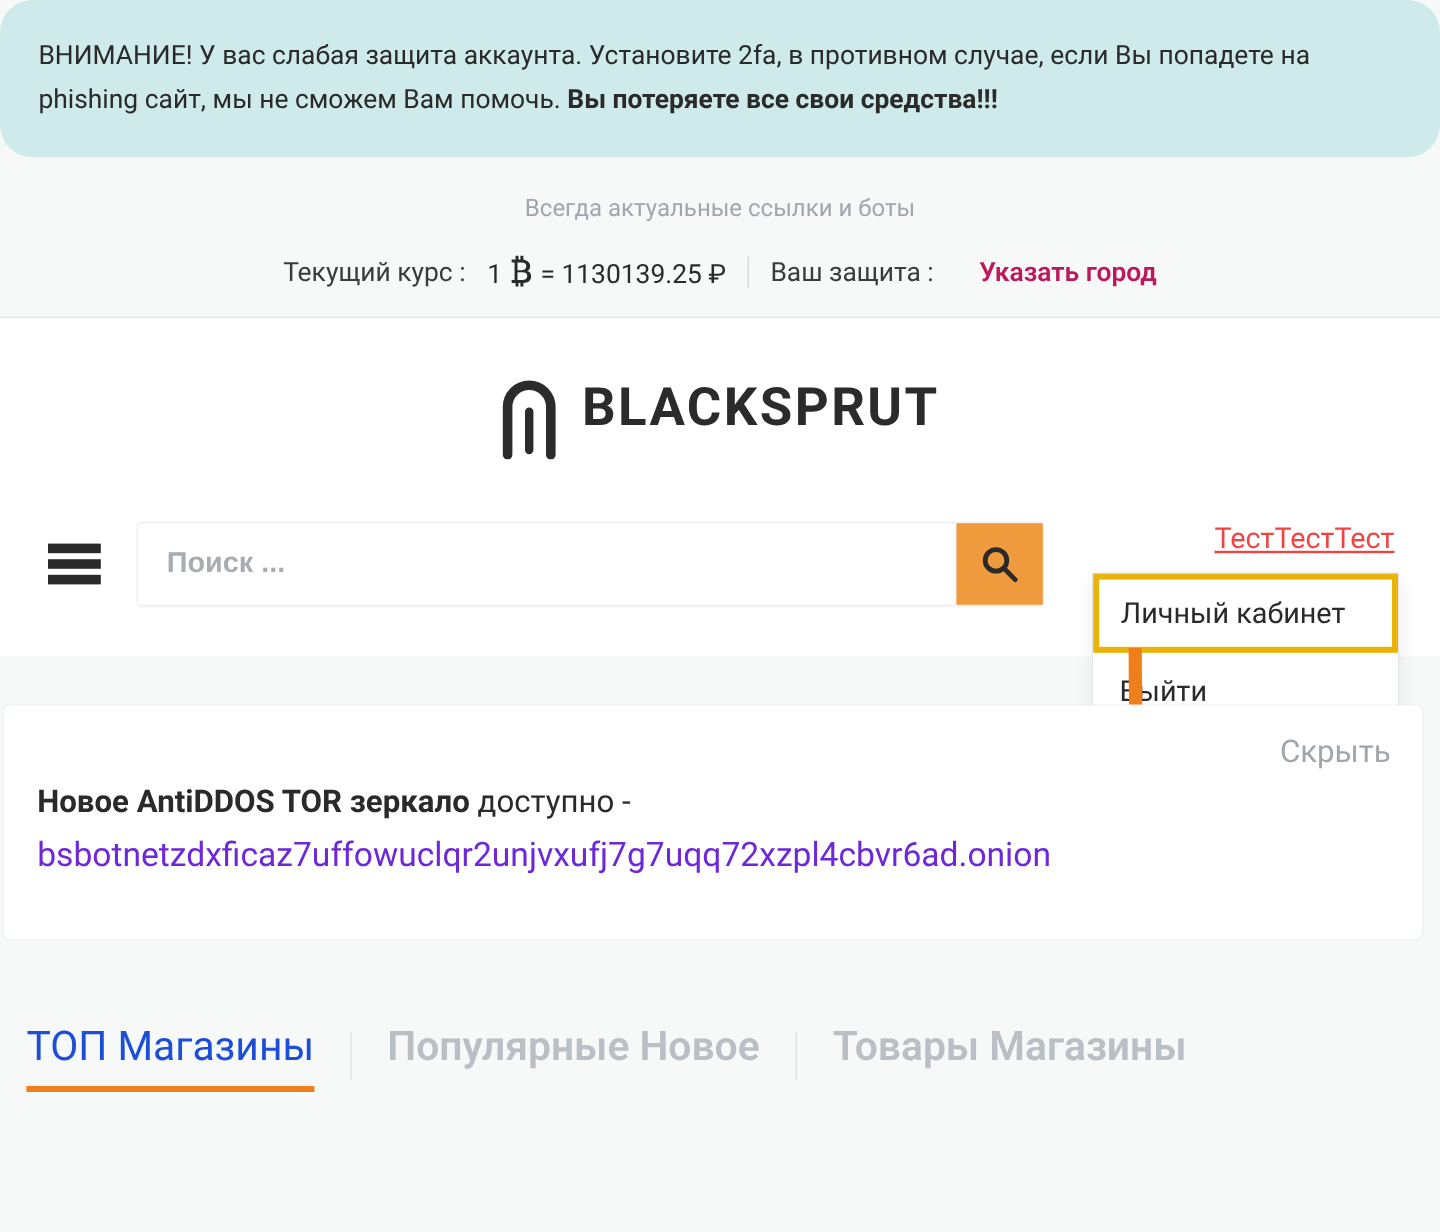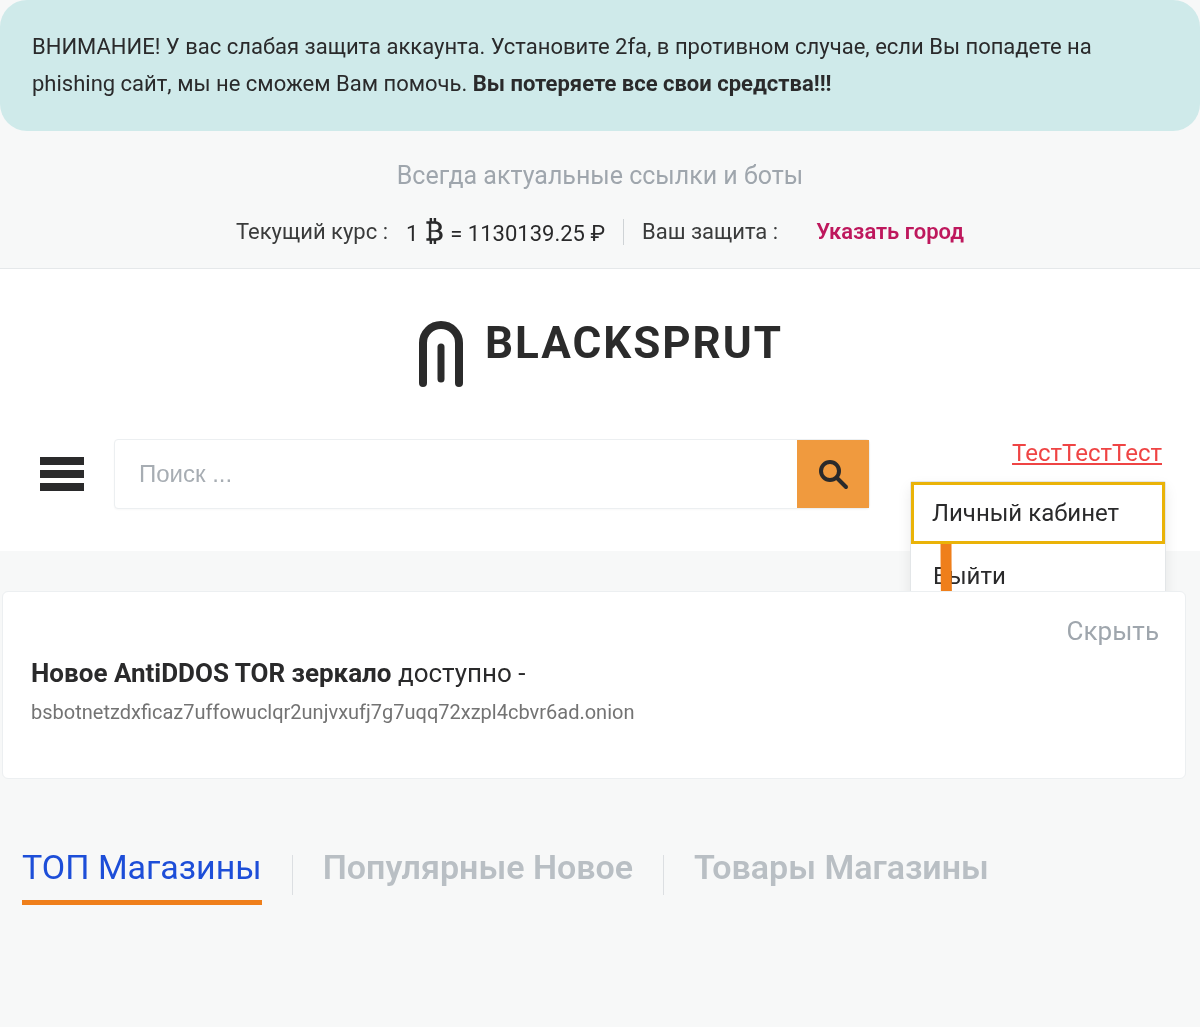--- a/index.html
+++ b/index.html
@@ -24,21 +24,21 @@
   .alert .bold { font-weight: 700; }
 
   .topbar {
     text-align: center;
     padding-top: 30px;
     padding-bottom: 22px;
     border-bottom: 1px solid #e5e8ea;
     color: #6c7278;
   }
   .topbar .tagline {
-    font-size: 25px;
+    font-size: 20px;
     color: #9fa6ad;
     margin-bottom: 28px;
   }
   .topbar .rateline {
     font-size: 22px;
     color: #2a2a2b;
     display: flex;
     align-items: center;
     justify-content: center;
     gap: 18px;
@@ -112,20 +112,21 @@
   }
   .city-select .chev svg { display:block; }
   .search-input {
     flex: 1;
     border: none;
     outline: none;
     font-size: 24px;
     padding: 0 24px;
     color: #0f766e;
     background: transparent;
+    font-weight: bold;
   }
   .search-input::placeholder { color: #a7adb3; }
   .search-btn {
     width: 72px;
     display: flex;
     align-items: center;
     justify-content: center;
     background: #f09a3e;
     cursor: pointer;
   }
@@ -151,21 +152,21 @@
     box-shadow: 0 6px 14px rgba(0,0,0,0.08);
     border-radius: 2px;
   }
   .user-menu .item {
     padding: 18px 22px;
     font-size: 24px;
     cursor: pointer;
     color: #2a2a2b;
   }
   .user-menu .item.highlight {
-    border: 3px solid #eab308;
+    border: 5px solid #eab308;
     padding: 14px 18px;
   }
   .user-menu .item + .item { border-top: 1px solid #eef0f2; }
   .user-menu .item.highlight + .item { border-top: none; }
 
   
   .arrow-annot {
     position: absolute;
     pointer-events: none;
     left: 924px;
@@ -190,22 +191,22 @@
     cursor: pointer;
   }
   .notice-card .line1 {
     font-size: 26px;
     margin-top: 36px;
   }
   .notice-card .line1 .strong { font-weight: 700; }
   .notice-card .onion {
     display: block;
     margin-top: 12px;
-    font-size: 20px;
-    color: #737373;
+    font-size: 28px;
+    color: #6d28d9;
     word-break: break-all;
   }
 
   .tabs {
     display: flex;
     align-items: center;
     gap: 30px;
     padding: 68px 22px 0 22px;
     font-size: 34px;
     font-weight: 700;

